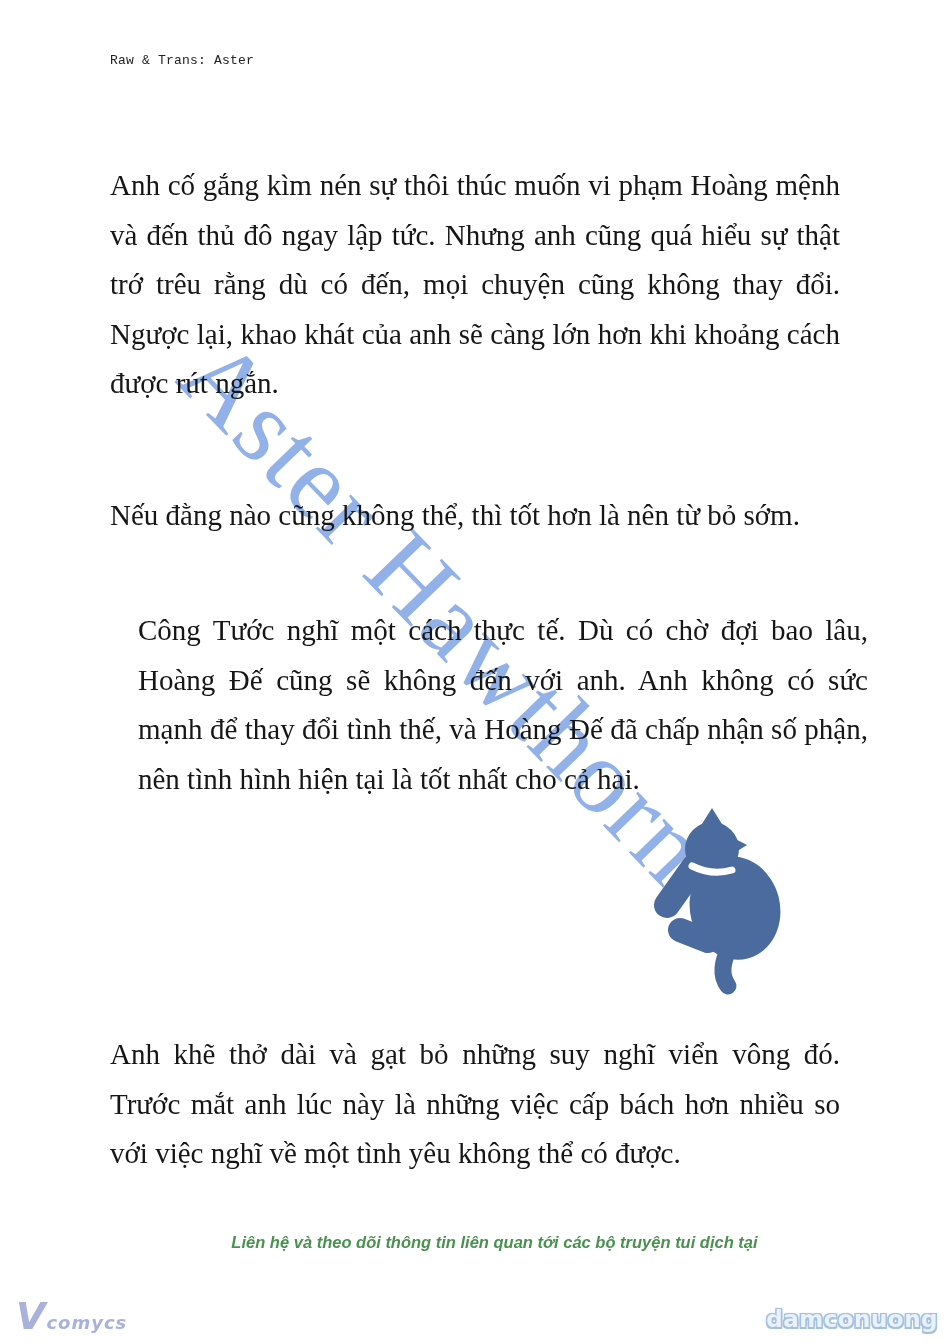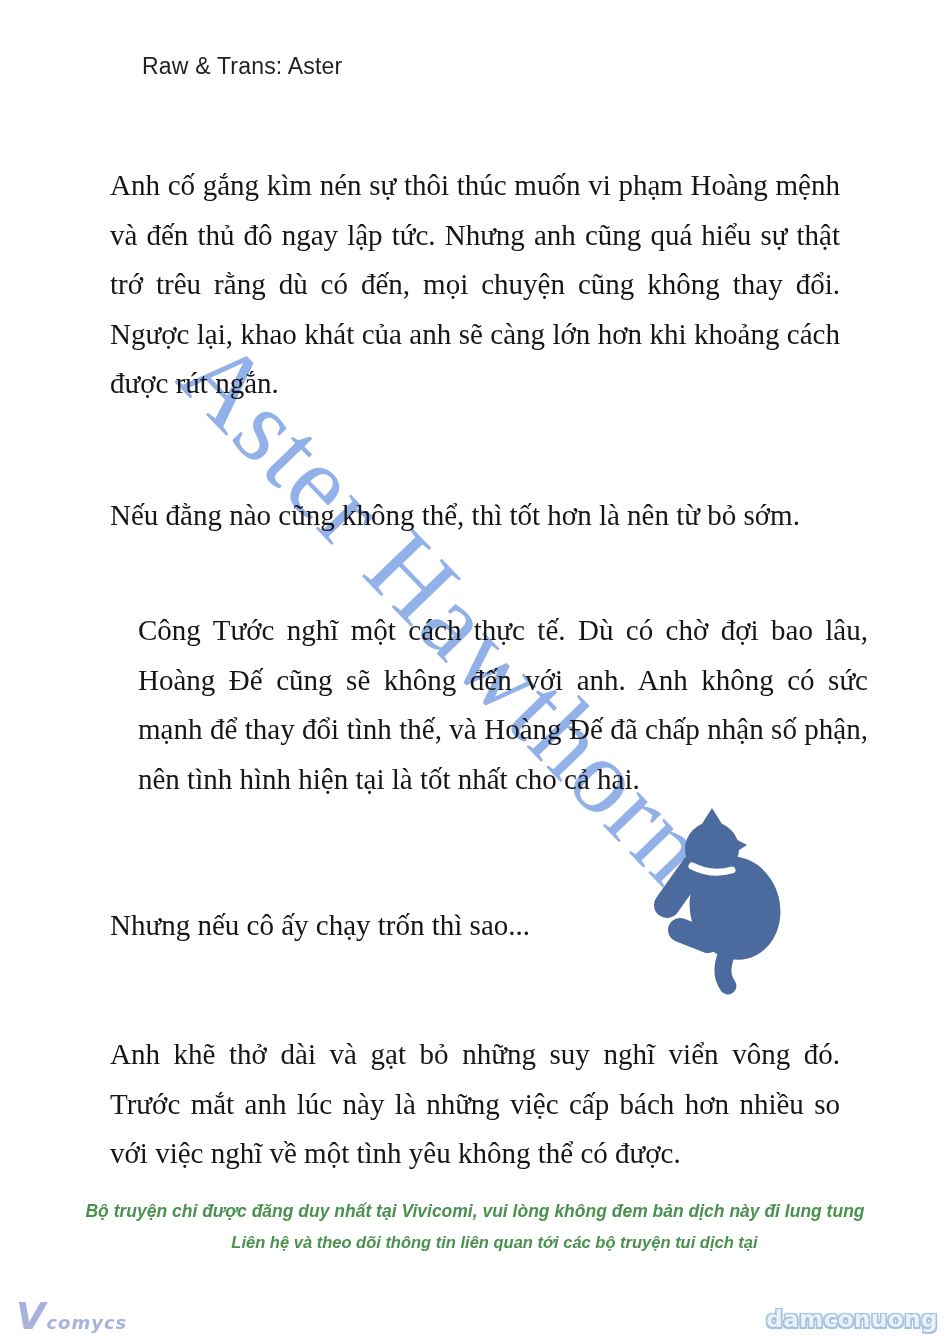--- a/index.html
+++ b/index.html
@@ -16,24 +16,23 @@
     width:950px;height:1343px;
     background:#ffffff;
     font-family:"Liberation Serif","DejaVu Serif",serif;
     position:relative;
     overflow:hidden;
   }
   .page{position:absolute;inset:0;background:#ffffff;}
 
   .header{
     position:absolute;left:110px;top:53px;
-    font-family:Liberation Sans, sans-serif;
-    font-size:23px;color:#222;letter-spacing:.2px;
+    font-family:Liberation Mono, monospace;
+    font-size:13px;color:#222;letter-spacing:.2px;
     z-index:2;
-    margin-left:32px;
   }
 
   .watermark{
     position:absolute;left:237px;top:320px;
     transform:rotate(46deg);transform-origin:0 0;
     font-family:"Liberation Serif","DejaVu Serif",serif;
     font-size:106px;line-height:1;
     color:var(--watermark);opacity:.82;
     white-space:nowrap;letter-spacing:2px;
     z-index:0;pointer-events:none;
@@ -102,21 +101,20 @@
   <div class="header">Raw &amp; Trans: Aster</div>
 
   <div class="watermark">Aster Hawthorn</div>
 
   <p class="para" id="p1">Anh cố gắng kìm nén sự thôi thúc muốn vi phạm Hoàng mệnh và đến thủ đô ngay lập tức. Nhưng anh cũng quá hiểu sự thật trớ trêu rằng dù có đến, mọi chuyện cũng không thay đổi. Ngược lại, khao khát của anh sẽ càng lớn hơn khi khoảng cách được rút ngắn.</p>
 
   <p class="para" id="p2">Nếu đằng nào cũng không thể, thì tốt hơn là nên từ bỏ sớm.</p>
 
   <p class="para" id="p3">Công Tước nghĩ một cách thực tế. Dù có chờ đợi bao lâu, Hoàng Đế cũng sẽ không đến với anh. Anh không có sức mạnh để thay đổi tình thế, và Hoàng Đế đã chấp nhận số phận, nên tình hình hiện tại là tốt nhất cho cả hai.</p>
 
-  <p class="para" id="p4">Nhưng nếu cô ấy chạy trốn thì sao...</p>
 
   <p class="para" id="p5">Anh khẽ thở dài và gạt bỏ những suy nghĩ viển vông đó. Trước mắt anh lúc này là những việc cấp bách hơn nhiều so với việc nghĩ về một tình yêu không thể có được.</p>
 
   <svg class="cat" viewBox="0 0 150 195" aria-hidden="true">
     <g fill="var(--cat)">
 
       <ellipse cx="85" cy="103" rx="45" ry="52" transform="rotate(-14 85 103)"></ellipse>
 
       <path d="M30,125 L58,136" stroke="var(--cat)" stroke-width="24" stroke-linecap="round" fill="none"></path>
 
@@ -127,21 +125,20 @@
       <circle cx="62" cy="44" r="27"></circle>
 
       <path d="M45,30 L62,3 L80,32 Z"></path>
 
       <path d="M66,24 L97,40 L70,57 Z"></path>
     </g>
 
     <path d="M42,61 Q62,71 82,65" stroke="#ffffff" stroke-width="7" stroke-linecap="round" fill="none"></path>
   </svg>
 
-  <div class="footer-line" id="footer1">Bộ truyện chỉ được đăng duy nhất tại Vivicomi, vui lòng không đem bản dịch này đi lung tung</div>
 
   <div class="footer-line" id="footer2">Liên hệ và theo dõi thông tin liên quan tới các bộ truyện tui dịch tại</div>
 
 
   <div class="vcomycs">Vcomycs</div>
 
   <div class="damconuong">damconuong</div>
 
 </div>
 

